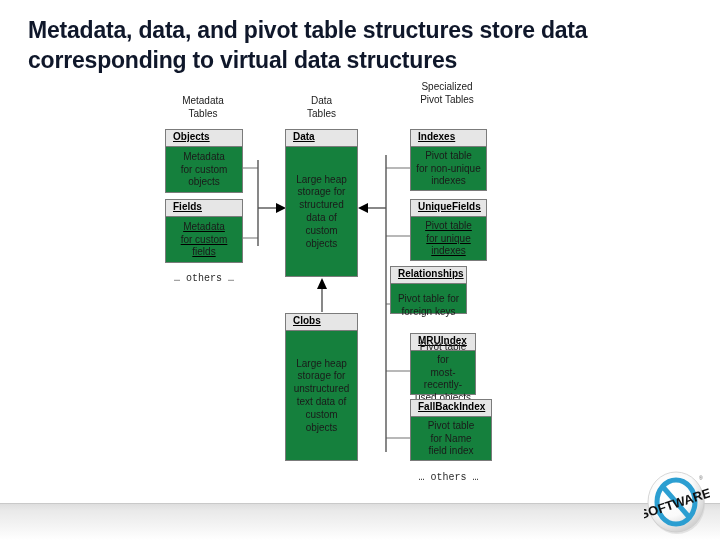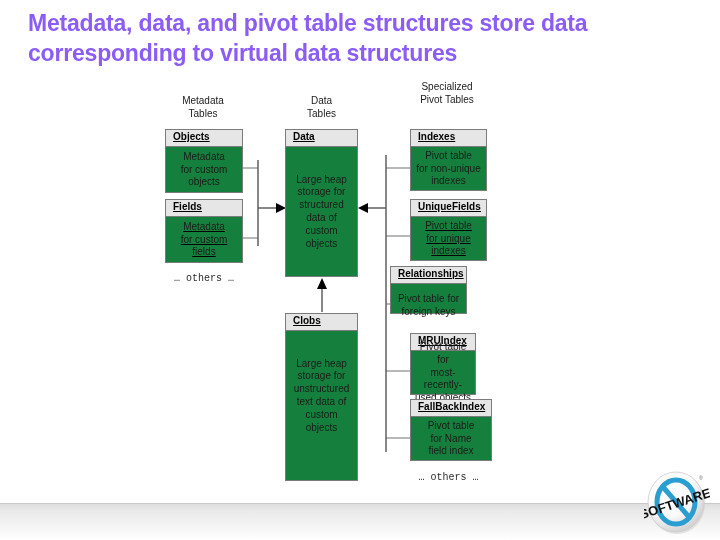--- a/index.html
+++ b/index.html
@@ -12,26 +12,26 @@
     background: #ffffff;
     font-family: "Liberation Sans", sans-serif;
     overflow: hidden;
     position: relative;
   }
 
   
   #slide-title {
     position: absolute;
     left: 28px;
-    top: 8px;
+    top: 15px;
     width: 664px;
     font-size: 23px;
     font-weight: bold;
     line-height: 1.32;
-    color: #8b5cf6;
+    color: #0f172a;
     letter-spacing: -0.2px;
   }
 
   
   #diagram {
     position: absolute;
     left: 0;
     top: 0;
     width: 720px;
     height: 505px;
@@ -190,21 +190,21 @@
         <span>Data</span>
       </div>
       <div class="ent-body" style="height:130px;">Large heap
 storage for
 structured
 data of
 custom
 objects</div>
     </div>
 
-    <div class="ent-box" style="left:285px; top:313px; width:73px; height:168px;">
+    <div class="ent-box" style="left:285px; top:313px; width:73px; height:148px;">
       <div class="ent-head">
         <span>Clobs</span>
       </div>
       <div class="ent-body" style="height:130px;">Large heap
 storage for
 unstructured
 text data of
 custom
 objects</div>
     </div>

